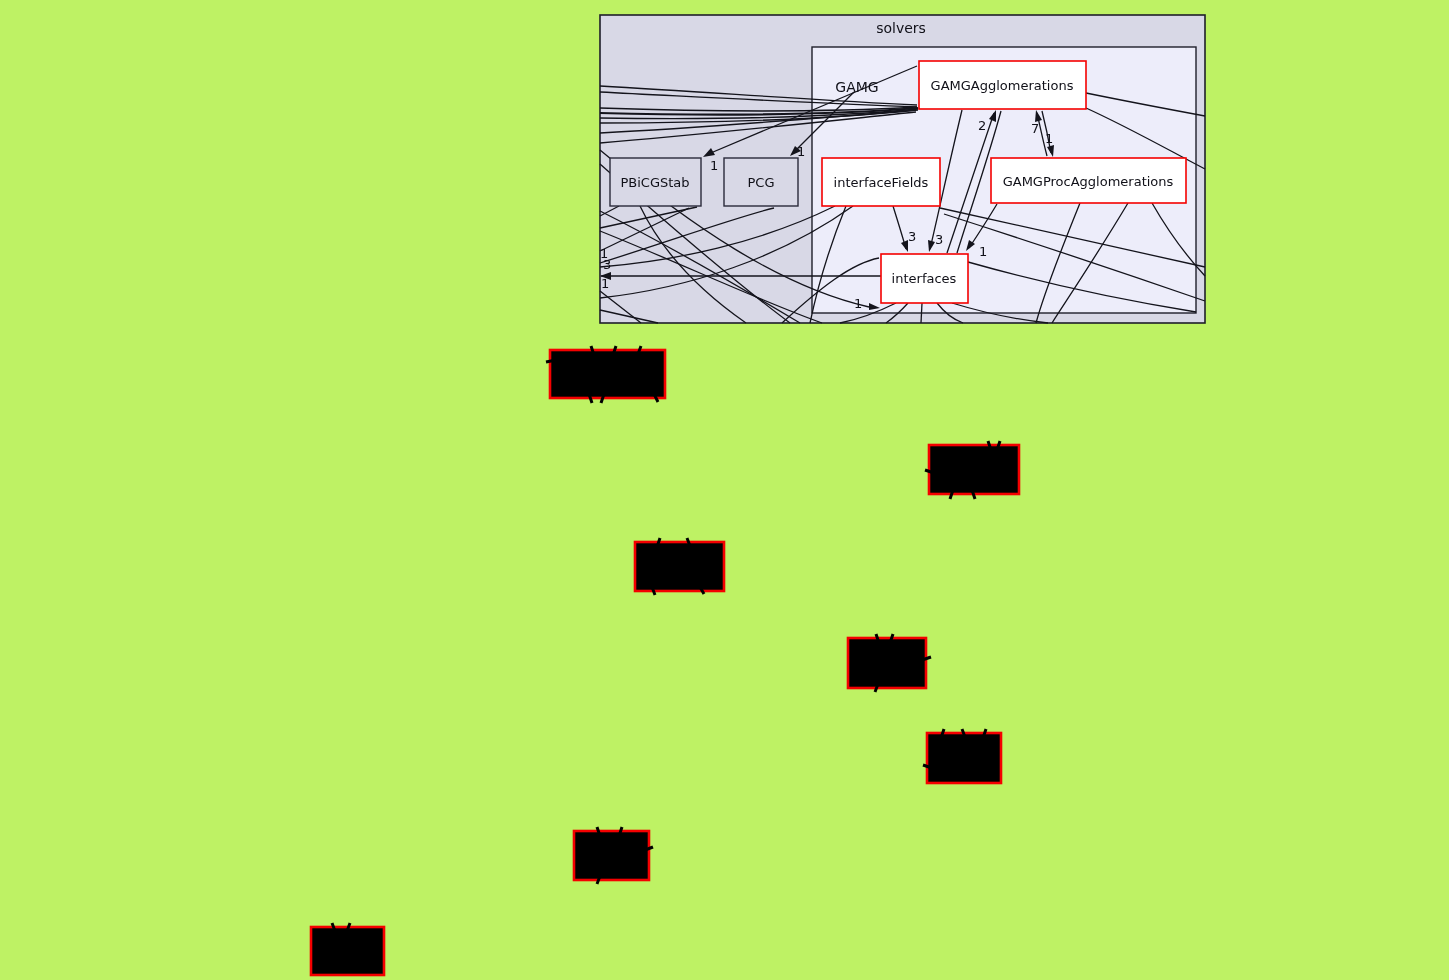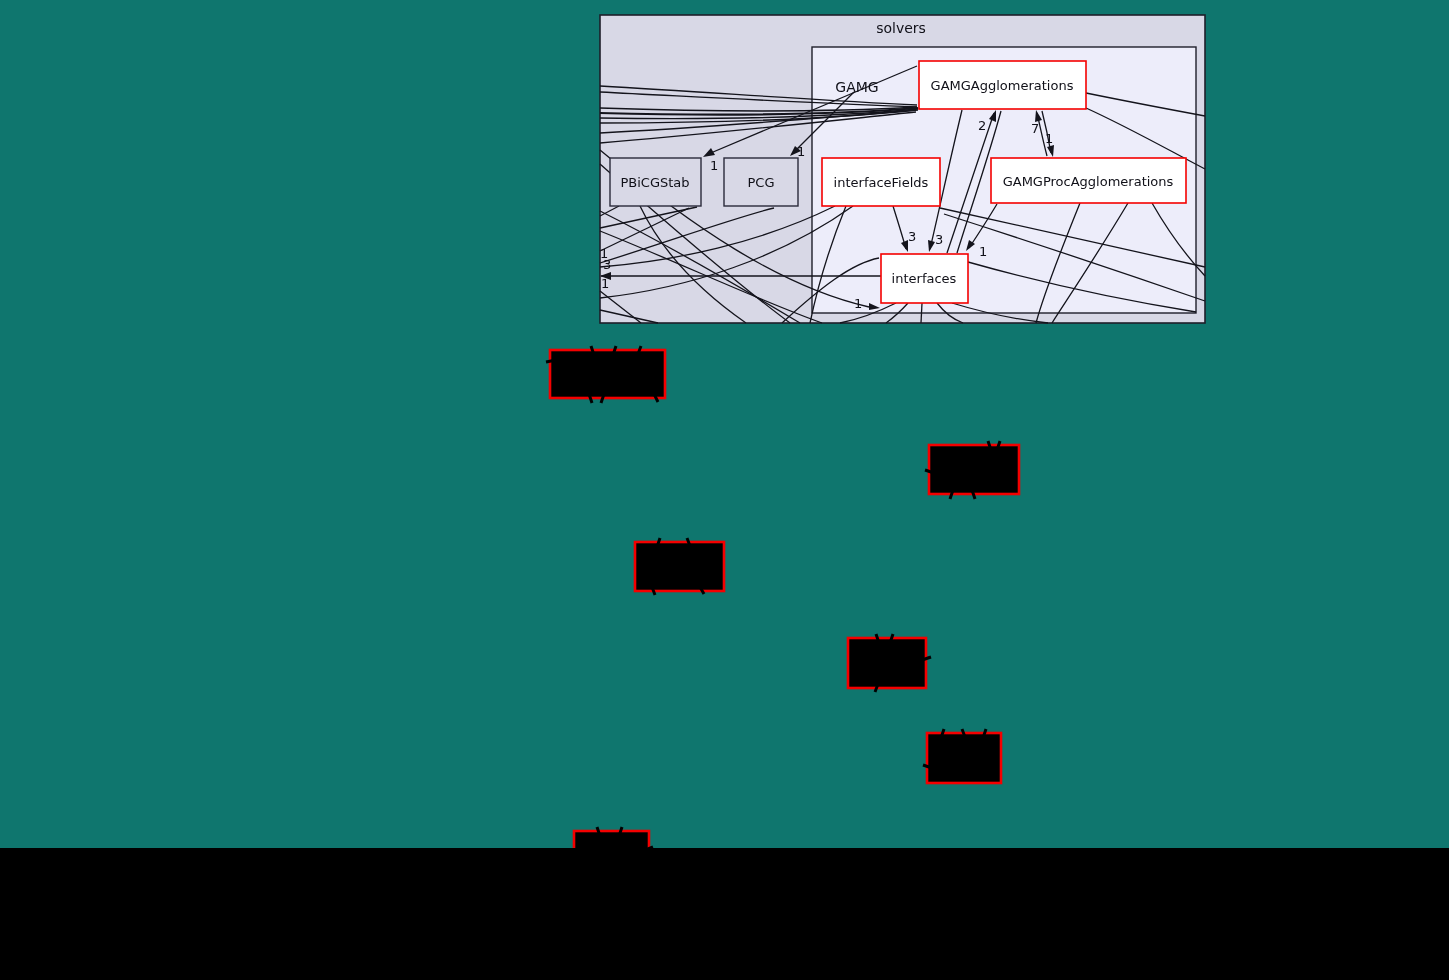--- a/index.html
+++ b/index.html
@@ -1,16 +1,16 @@
 <!DOCTYPE html>
 <html><head>
 <meta charset="utf-8">
 <style>
   html,body{margin:0;padding:0;background:#000;}
-  #stage{position:relative;width:1449px;height:848px;background:#0f766e;overflow:hidden;
+  #stage{position:relative;width:1449px;height:980px;background:#bef264;overflow:hidden;
          font-family:"DejaVu Sans",sans-serif;}
   svg{position:absolute;left:0;top:0;}
   .cluster-outer{fill:#d8d8e6;stroke:#1f1f2a;stroke-width:1.6;}
   .cluster-inner{fill:#ededfa;stroke:#1f1f2a;stroke-width:1.4;}
   .edge{fill:none;stroke:#14141c;stroke-width:1.3;}
   .edge.w2{stroke-width:2.2;}
   .edge.w16{stroke-width:1.6;}
   .node-plain{fill:#d8d8e6;stroke:#2a2a3a;stroke-width:1.4;}
   .node-red{fill:#ffffff;stroke:#f40000;stroke-width:1.6;}
   .node-ext{fill:#000000;stroke:#f40000;stroke-width:2.6;}

